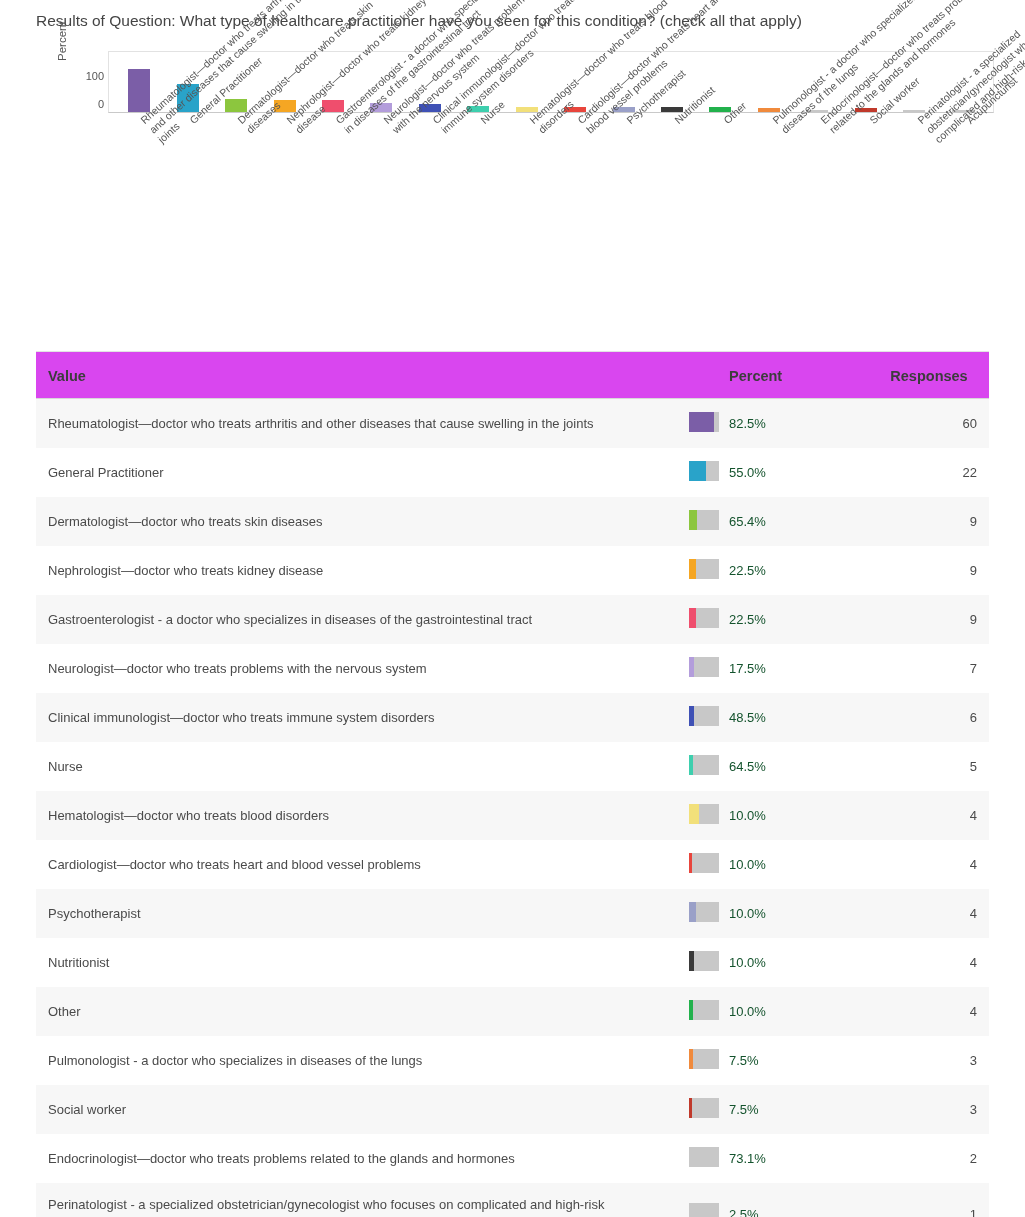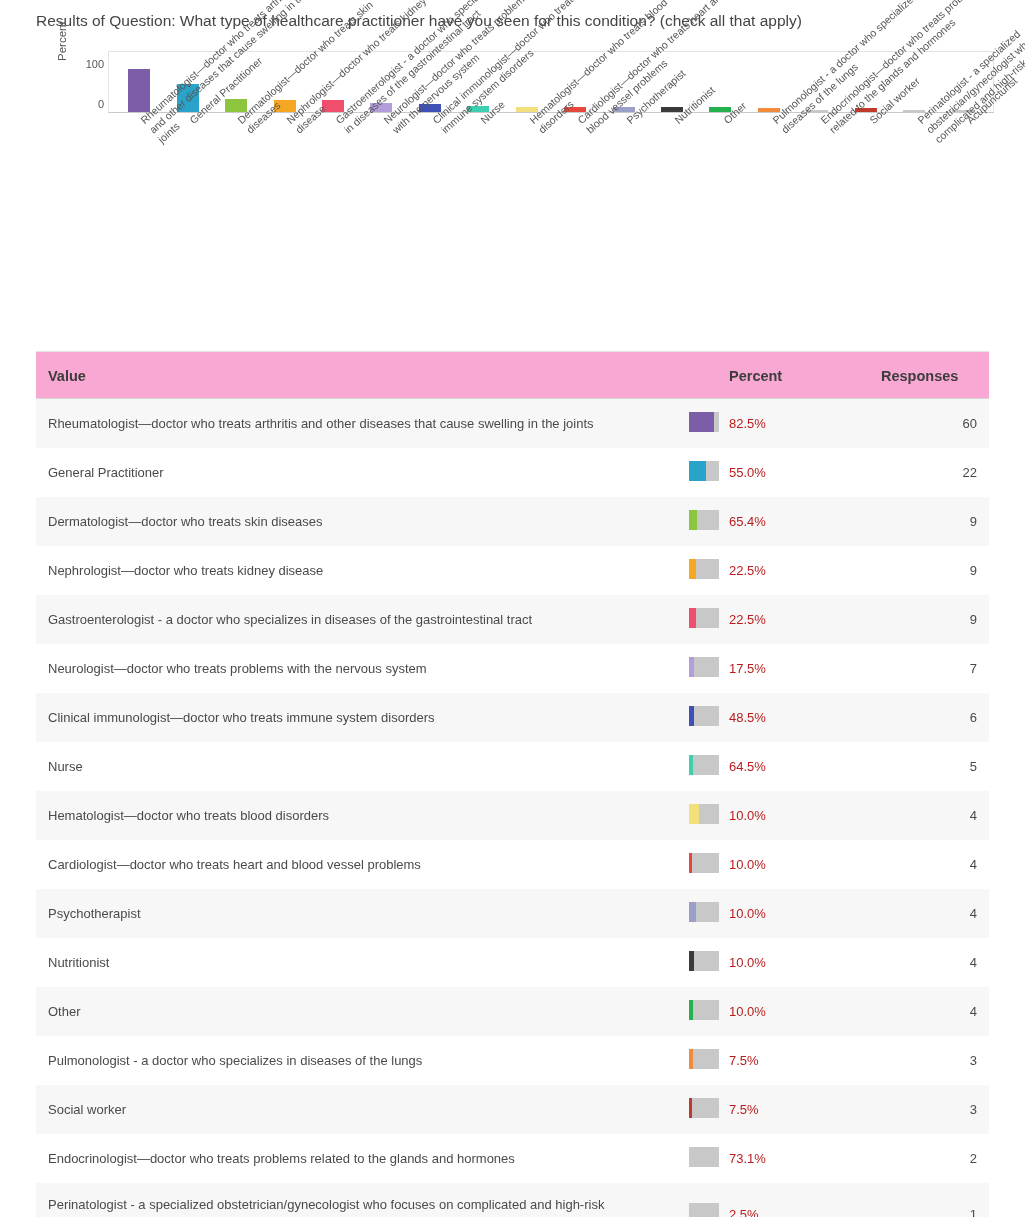--- a/index.html
+++ b/index.html
@@ -59,21 +59,21 @@
     white-space: nowrap;
   }
   .y-tick {
     position: absolute;
     right: 0;
     font-size: 11px;
     color: #555;
     text-align: right;
     width: 34px;
   }
-  .y-tick-100 { top: 7px; }
+  .y-tick-100 { top: 19px; }
   .y-tick-0   { top: 47px; }
   .y-ticks {
     position: absolute;
     left: 66px;
     top: 12px;
     width: 38px;
     height: 62px;
   }
   .bars {
     position: absolute;
@@ -123,24 +123,24 @@
     border-collapse: collapse;
     font-size: 13px;
   }
   thead th {
     font-size: 14.5px;
     font-weight: bold;
     color: #3c3c3c;
     padding: 16px 12px 14px 12px;
     border-bottom: 1px solid #d8d8d8;
     text-align: left;
-    background: #f9a8d4;
+    background: #d946ef;
   }
   thead th.col-percent { text-align: left; width: 140px; padding-left: 0; }
-  thead th.col-resp { text-align: left; width: 120px; }
+  thead th.col-resp { text-align: center; width: 120px; }
   thead th.col-swatch { width: 40px; }
   tbody td {
     padding: 13px 12px;
     color: #4a4a4a;
     vertical-align: middle;
     border: none;
   }
   tbody tr.odd { background: #f7f7f7; }
   tbody tr.even { background: #ffffff; }
   td.value { line-height: 1.4; max-width: 600px; }
@@ -150,21 +150,21 @@
     height: 20px;
     background: #c8c8c8;
     position: relative;
     display: inline-block;
   }
   .swatch i {
     position: absolute;
     left: 0; top: 0; bottom: 0;
     display: block;
   }
-  td.percent { width: 140px; padding-left: 0; color: #b91c1c; }
+  td.percent { width: 140px; padding-left: 0; color: #14532d; }
   td.responses { text-align: right; width: 120px; padding-right: 12px; color: #4a4a4a; }
 </style>
 </head>
 <body>
 
 <div class="page">
 
   <div class="question-title">Results of Question: What type of healthcare practitioner have you seen for this condition? (check all that apply)</div>
 
   <div class="chart-area">

